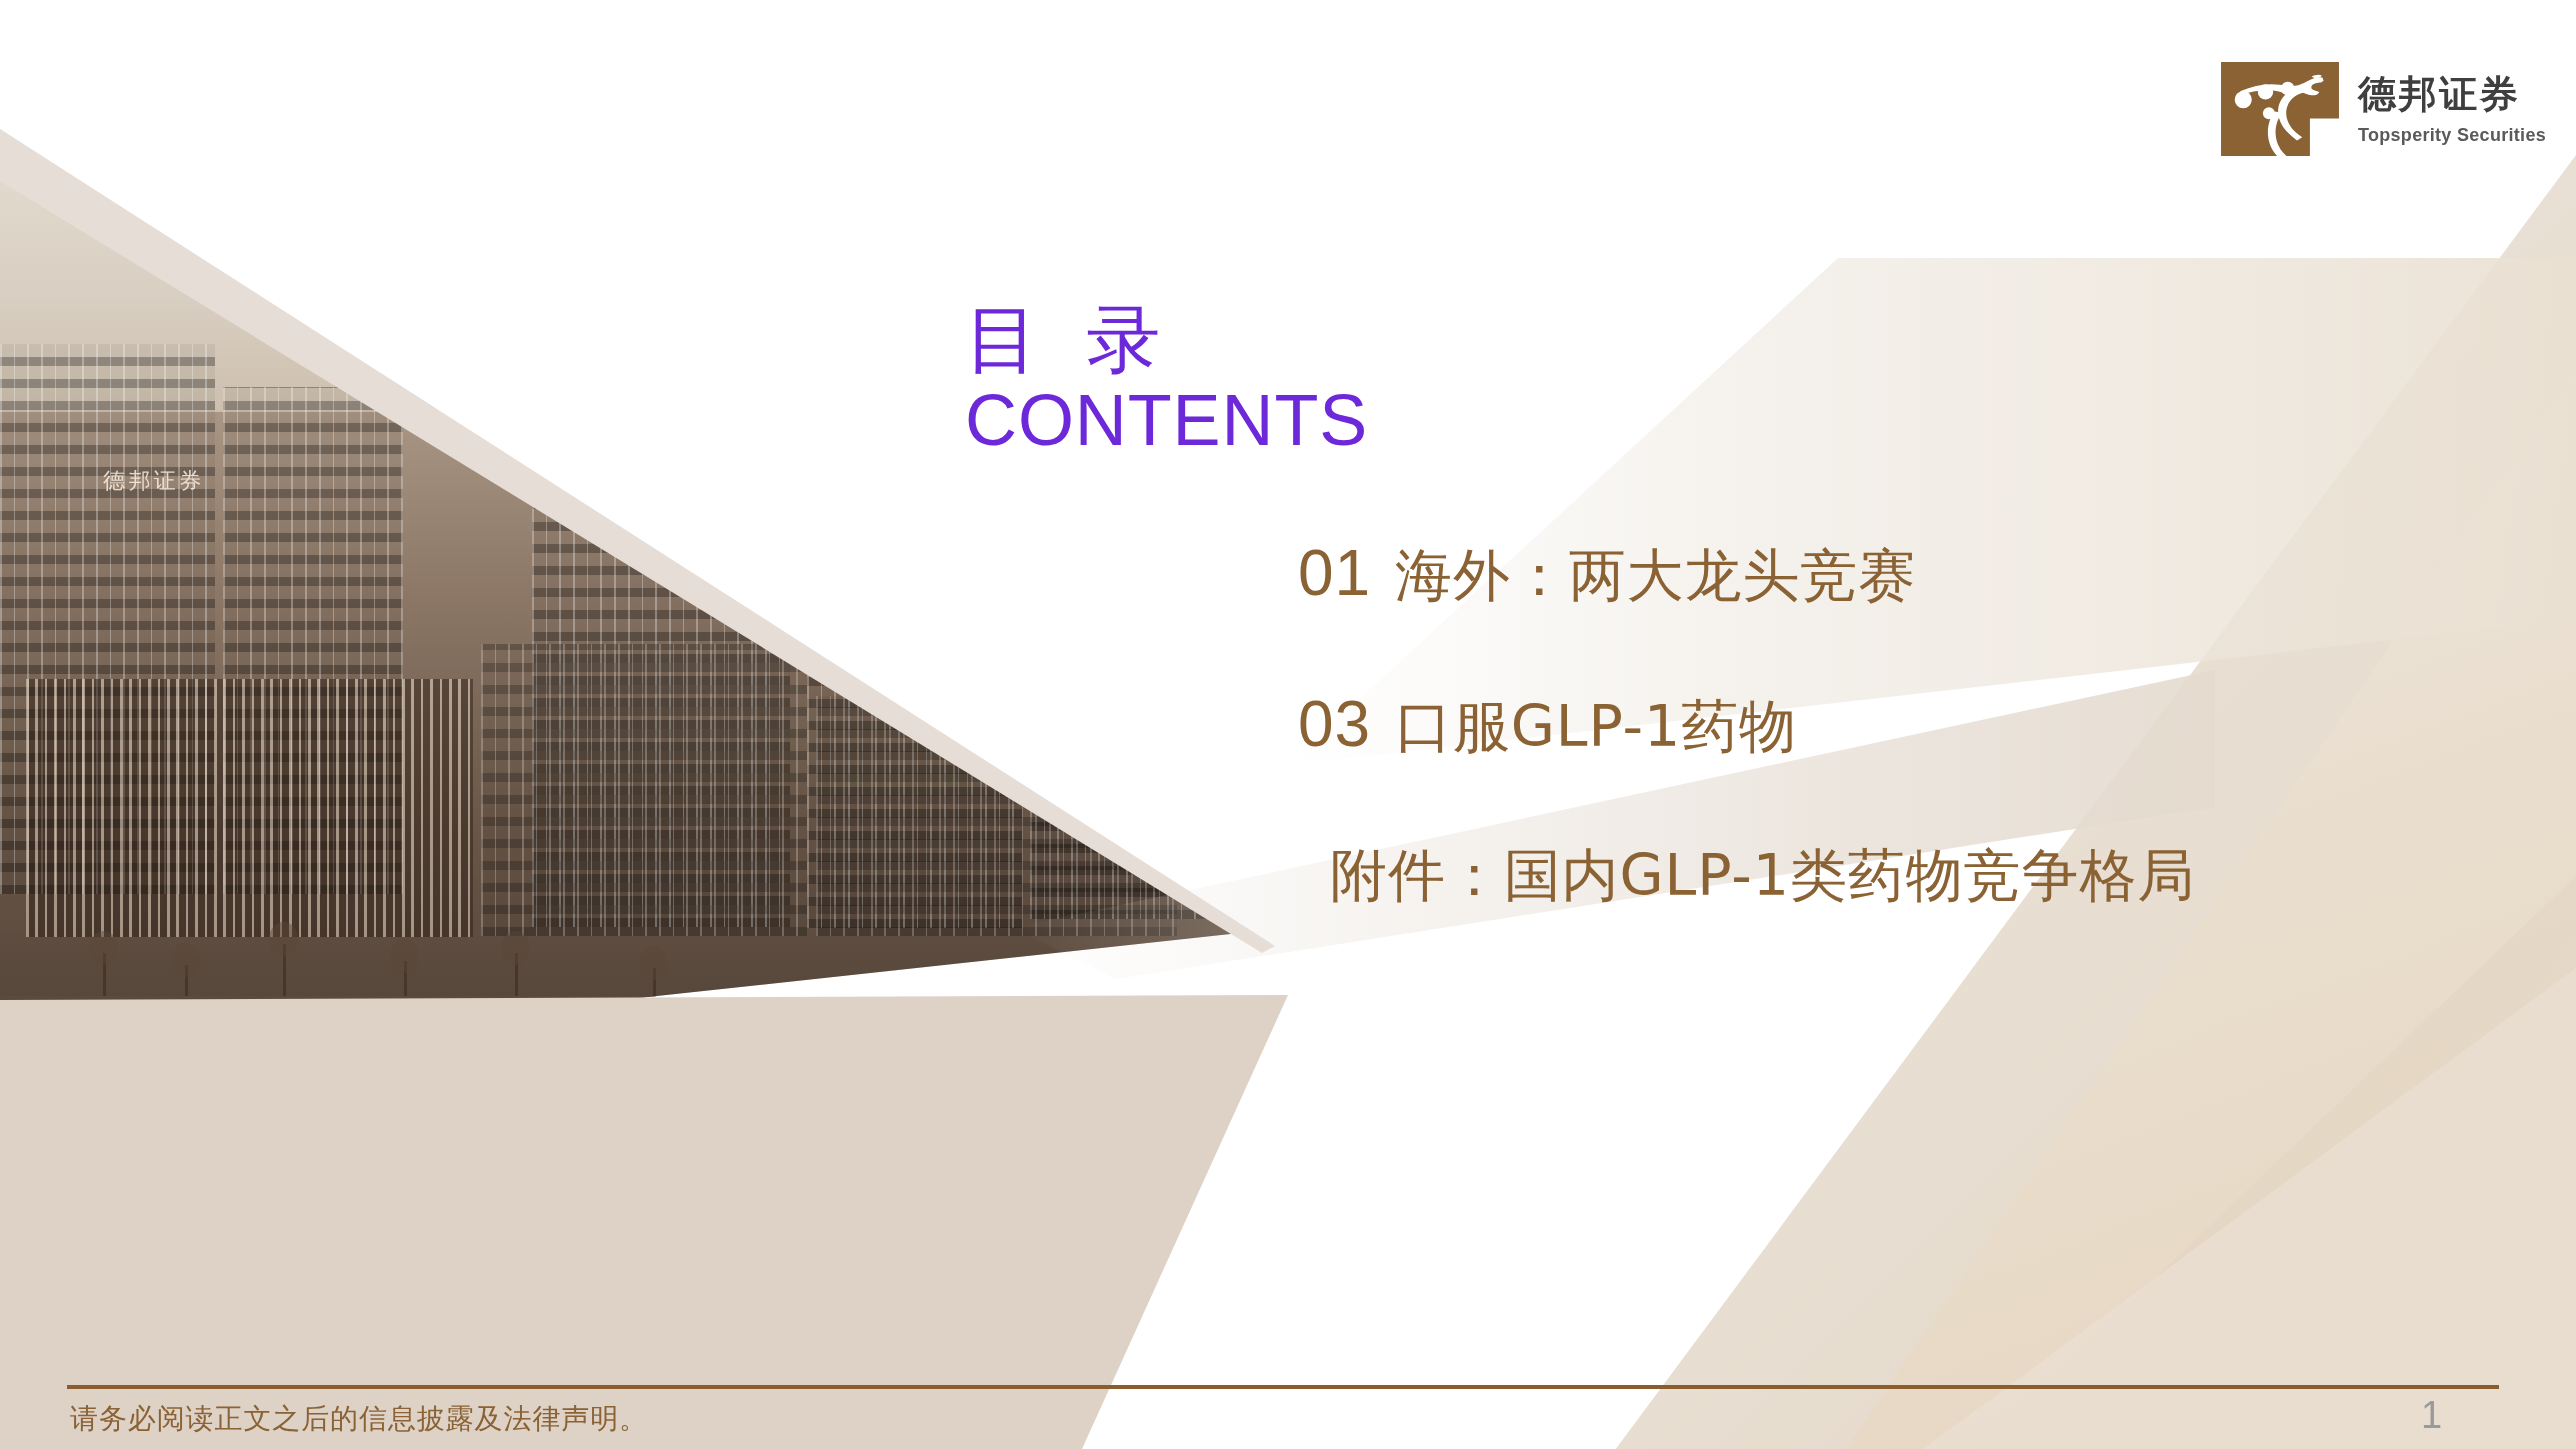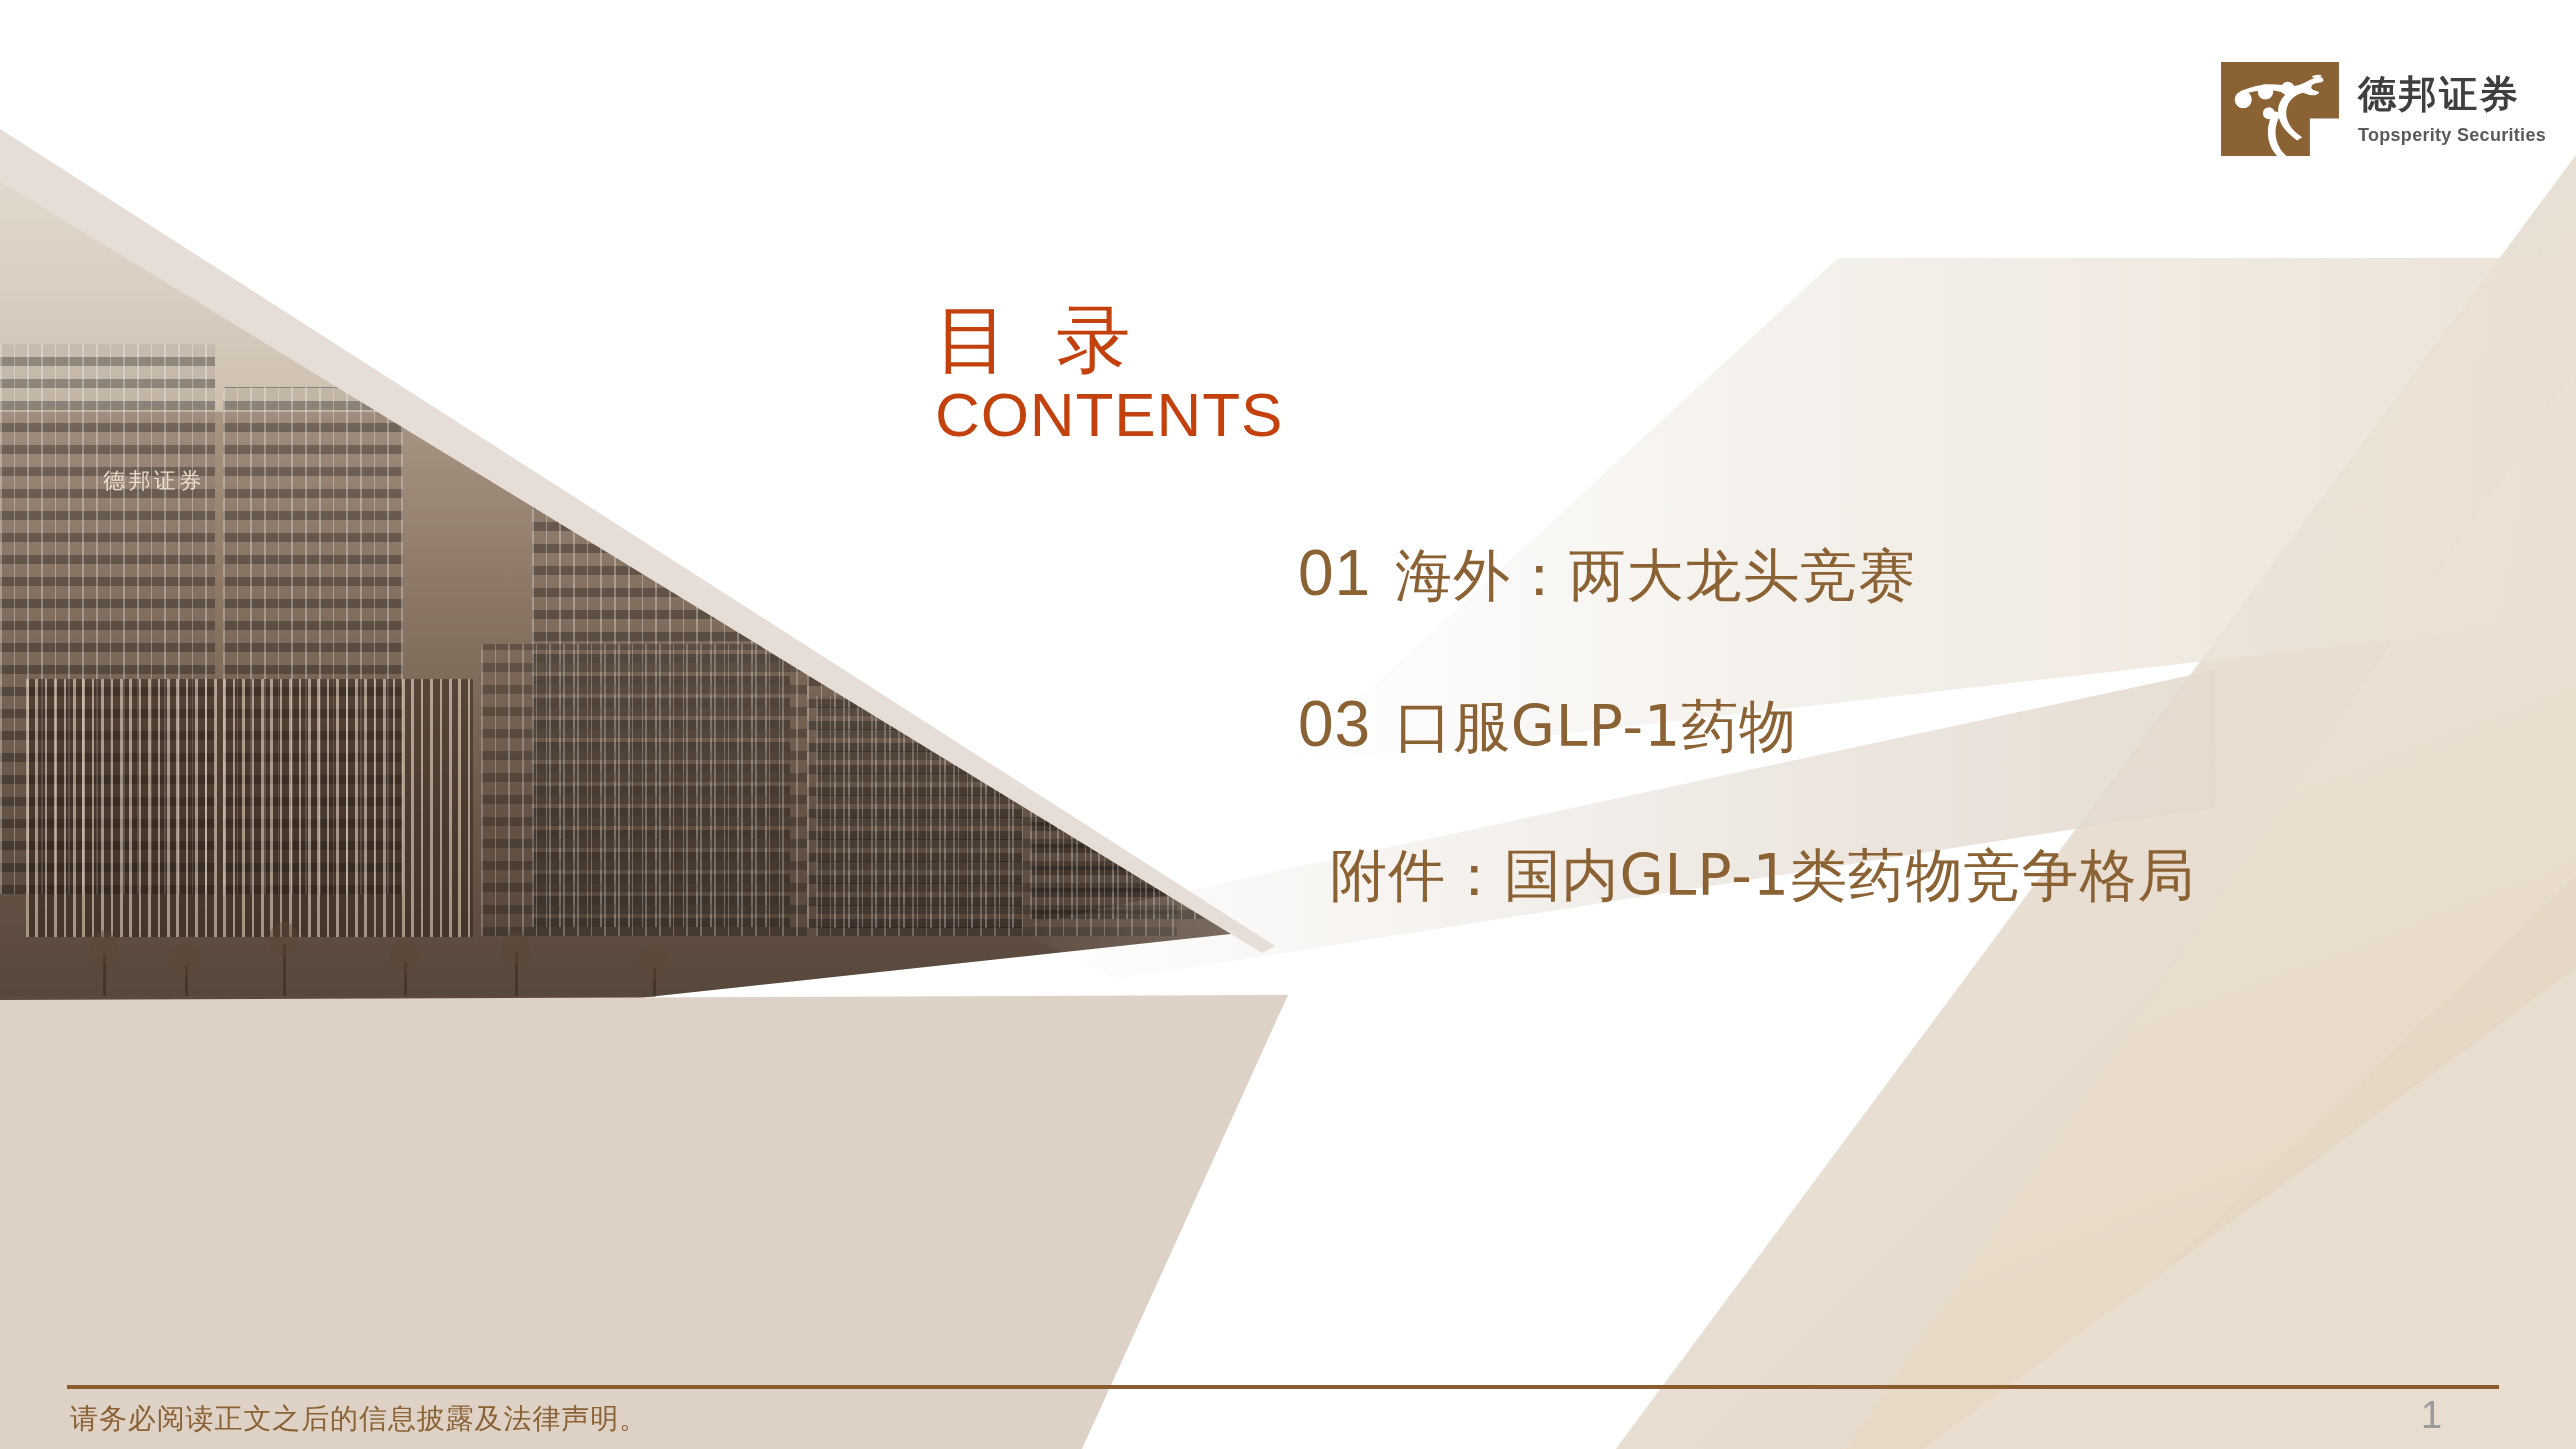--- a/index.html
+++ b/index.html
@@ -198,33 +198,33 @@
     font-size: 18px;
     font-weight: bold;
     color: #5a5a5a;
     letter-spacing: 0.3px;
     font-family: "Liberation Sans", sans-serif;
   }
 
   
   .heading {
     position: absolute;
-    left: 935px;
+    left: 965px;
     top: 302px;
-    color: #c2410c;
+    color: #6d28d9;
   }
   .heading-cn {
     font-size: 74px;
     letter-spacing: 12px;
     line-height: 1.0;
     font-family: "DejaVu Sans", "Liberation Sans", sans-serif;
     white-space: nowrap;
   }
   .heading-en {
-    font-size: 62px;
+    font-size: 72px;
     line-height: 1.1;
     margin-top: 5.2px;
     letter-spacing: 0.9px;
     font-family: "Liberation Sans", sans-serif;
     white-space: nowrap;
   }
 
   
   .toc {
     position: absolute;

